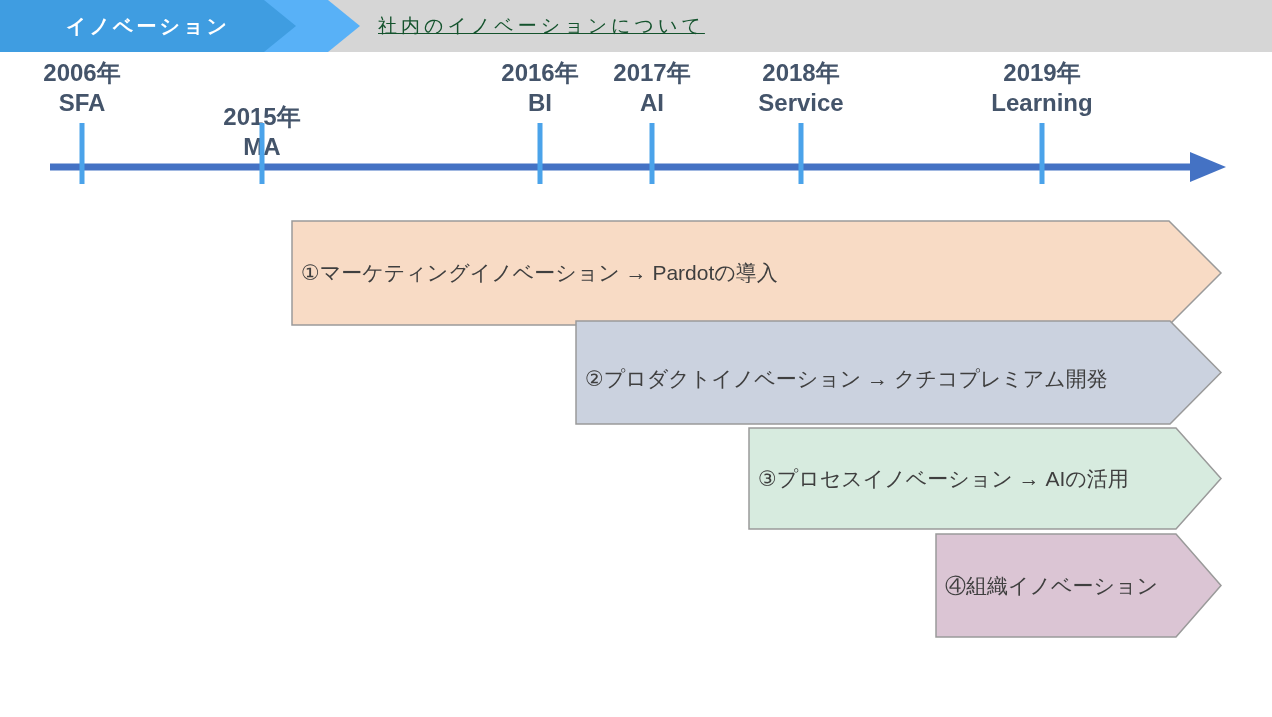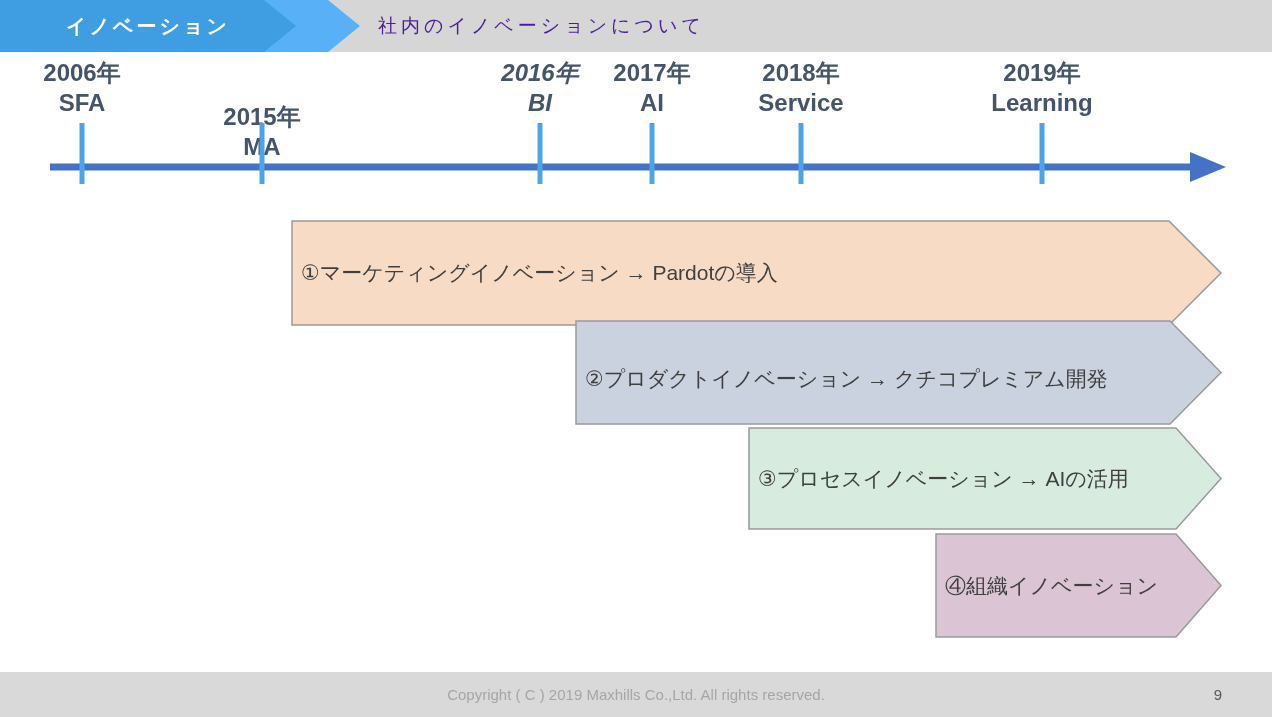--- a/index.html
+++ b/index.html
@@ -11,29 +11,29 @@
   
   .header { position:absolute; left:0; top:0; width:1272px; height:52px; background:#d6d6d6; }
   .header-chevrons { position:absolute; left:0; top:0; }
   .header-tab-label {
     position:absolute; left:0; top:0; width:296px; height:52px;
     display:flex; align-items:center; justify-content:center;
     color:#ffffff; font-size:20px; font-weight:bold; letter-spacing:3px;
   }
   .header-title {
     position:absolute; left:378px; top:0; height:52px; display:flex; align-items:center;
-    color:#4c1d95; font-size:19px; letter-spacing:4px;
+    color:#14532d; font-size:19px; letter-spacing:4px;text-decoration:underline;
   }
 
   
   .milestone { position:absolute; top:58px; width:180px; text-align:center; color:#44546a; }
   .milestone div { font-size:24px; font-weight:bold; line-height:30px; }
   .m0 { left:-8px; }   
   .m1 { left:172px;margin-top:44px; }  
-  .m2 { left:450px;font-style:italic; }  
+  .m2 { left:450px; }  
   .m3 { left:562px; }  
   .m4 { left:711px; }  
   .m5 { left:952px; }  
   .timeline-svg { position:absolute; left:0; top:120px; }
 
   
   .banner { position:absolute; }
   .b0 { left:291px; top:220px; width:932px; height:106px; }
   .b1 { left:575px; top:320px; width:648px; height:117px; }
   .b2 { left:748px; top:427px; width:475px; height:103px; }
@@ -128,18 +128,14 @@
     <div class="banner-text">③プロセスイノベーション → AIの活用</div>
   </div>
 
   <div class="banner b3">
     <svg class="banner-shape" width="288" height="105">
       <polygon points="1,1 241,1 286,52.5 241,104 1,104" stroke="#9a9a9a" stroke-width="1.5" fill="#dbc5d4"></polygon>
     </svg>
     <div class="banner-text">④組織イノベーション</div>
   </div>
 
-  <div class="footer">
-    <div class="footer-copyright">Copyright ( C ) 2019 Maxhills Co.,Ltd. All rights reserved.</div>
-    <div class="footer-page">9</div>
-  </div>
 
 </div>
 
 </body></html>

